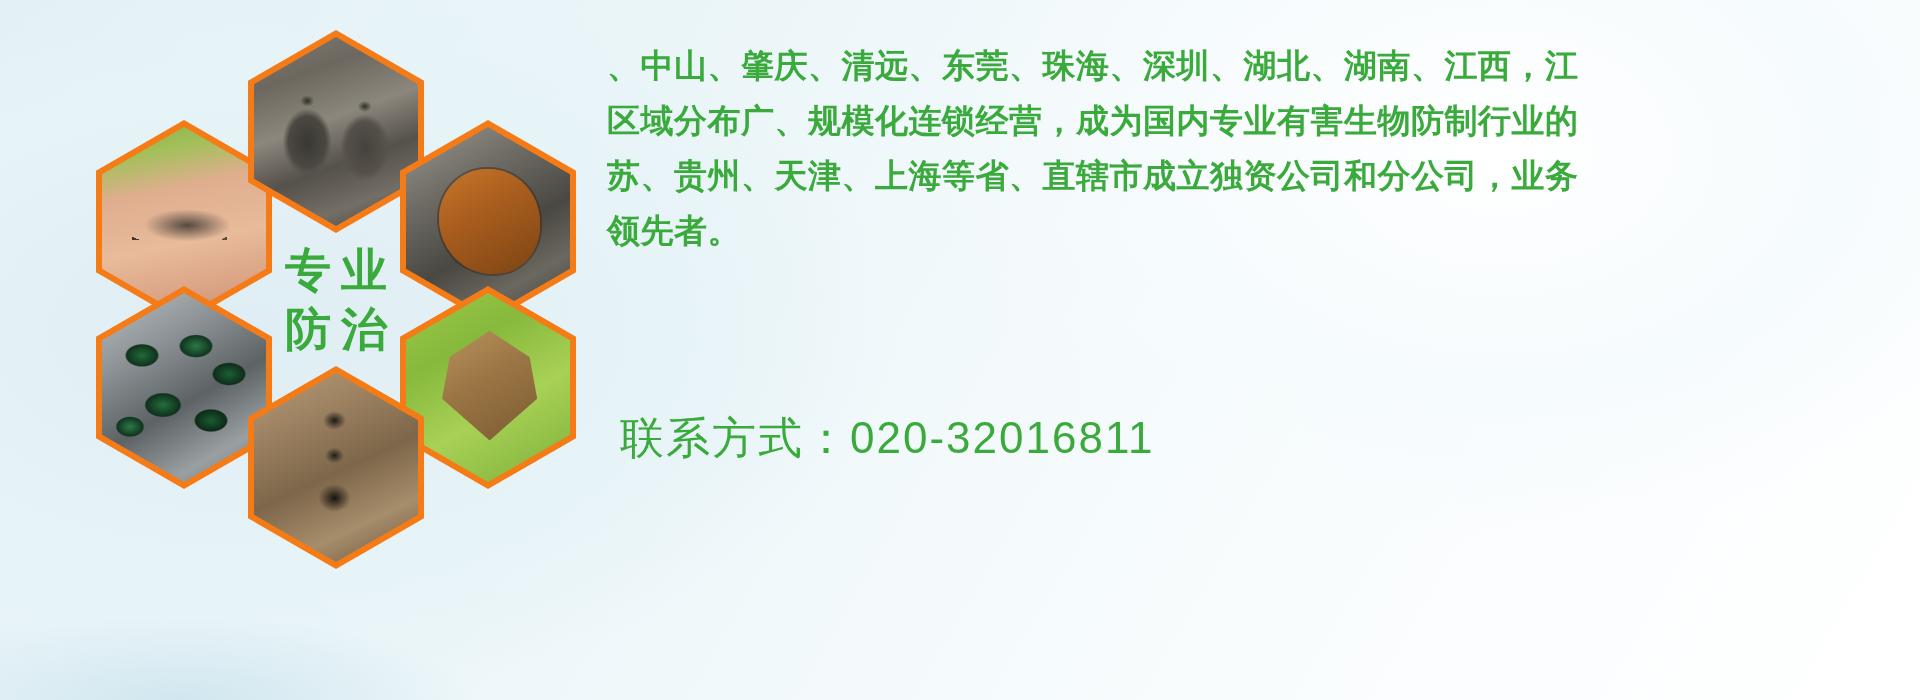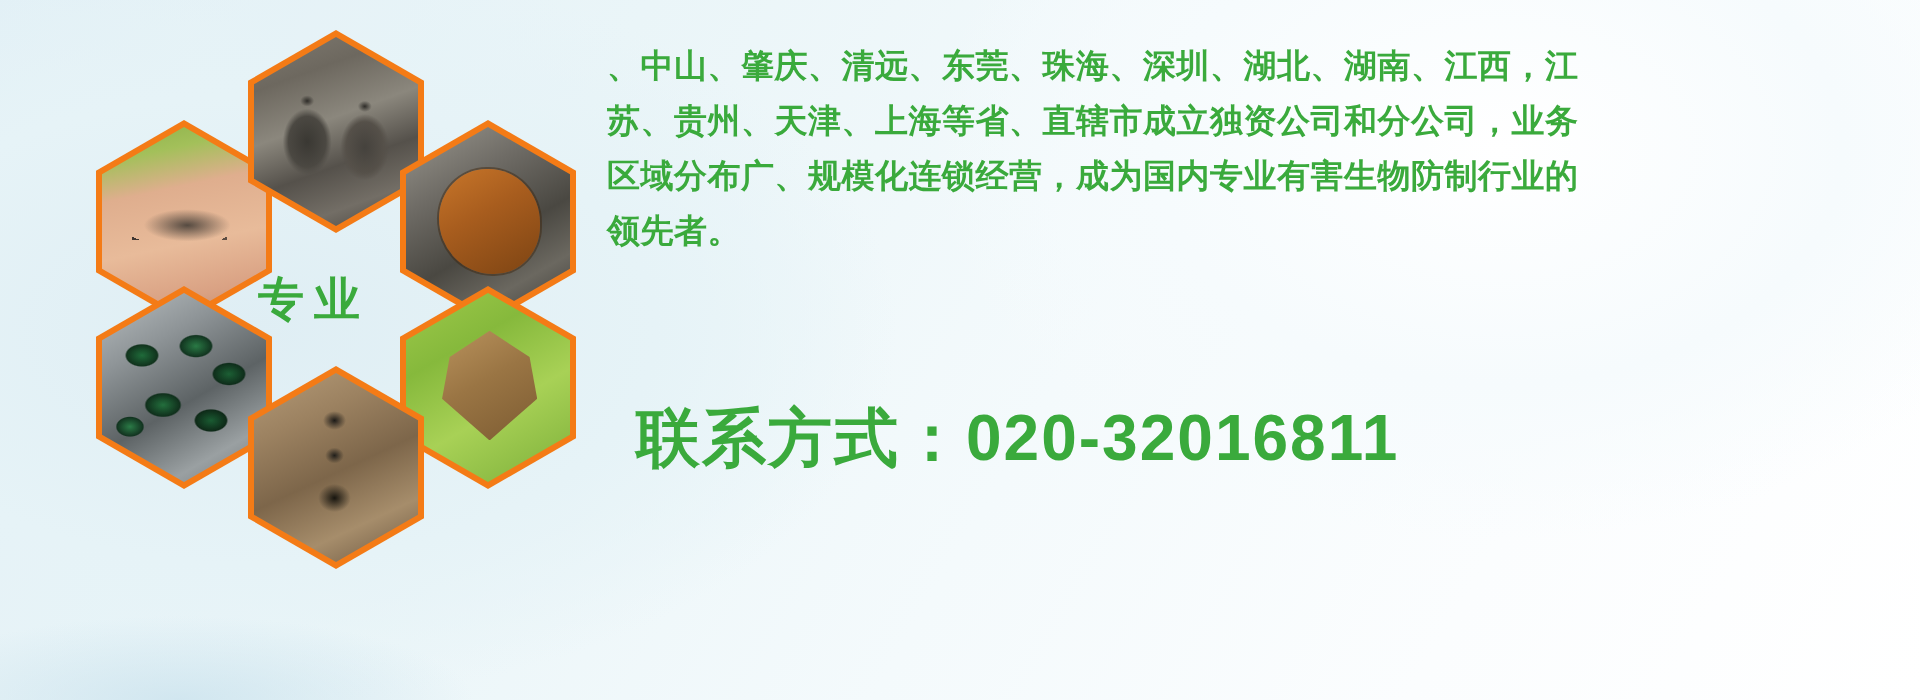--- a/index.html
+++ b/index.html
@@ -38,21 +38,21 @@
   .h-rats    {left:152px;top:22px;}
   .h-roach   {left:304px;top:112px;}
   .h-flies   {left:0px;  top:278px;}
   .h-center  {left:152px;top:190px;}
   .h-bug     {left:304px;top:278px;}
   .h-ant     {left:152px;top:358px;}
 
   .h-center{background:transparent;}
   .h-center .inner{
     left:0;top:0;width:176px;height:203px;
-    display:flex;flex-direction:column;align-items:flex-start;justify-content:center;
+    display:flex;flex-direction:column;align-items:center;justify-content:center;
     background:transparent;
   }
   .center-line{
     color:#3aaa3c;font-weight:bold;font-size:46px;letter-spacing:10px;
     text-indent:10px;line-height:1.28;
   }
 
   
   .ph-mosquito{
     background:
@@ -122,22 +122,22 @@
   .copy{
     position:absolute;left:607px;top:38px;width:1300px;
   }
   .para{
     color:#3aaa3c;font-size:33px;line-height:55px;font-weight:bold;
     letter-spacing:.5px;white-space:nowrap;
   }
 
   .contact{position:absolute;left:620px;top:398px;width:1280px;}
   .contact-line{
-    color:#3aaa3c;font-weight:bold;font-size:64px;line-height:80px;
-    letter-spacing:2px;white-space:nowrap;margin-left:16px;
+    color:#3aaa3c;font-weight:normal;font-size:44px;line-height:80px;
+    letter-spacing:2px;white-space:nowrap;
   }
   .contact-line.second{padding-left:278px;}
 </style>
 </head>
 <body>
 
 <div class="banner">
 
   <div class="honeycomb">
 
@@ -173,29 +173,30 @@
 
     <div class="hex h-ant">
       <div class="inner">
         <div class="photo ph-ant"></div>
       </div>
     </div>
 
     <div class="hex h-center">
       <div class="inner">
         <div class="center-line">专业</div>
+        <div class="center-line">防治</div>
       </div>
     </div>
 
   </div>
 
   <div class="copy">
     <div class="para">、中山、肇庆、清远、东莞、珠海、深圳、湖北、湖南、江西，江</div>
+    <div class="para">区域分布广、规模化连锁经营，成为国内专业有害生物防制行业的</div>
     <div class="para">苏、贵州、天津、上海等省、直辖市成立独资公司和分公司，业务</div>
-    <div class="para">区域分布广、规模化连锁经营，成为国内专业有害生物防制行业的</div>
     <div class="para">领先者。</div>
   </div>
 
   <div class="contact">
     <div class="contact-line"><span>联系方式：</span><span>020-32016811</span></div>
   </div>
 
 </div>
 
 </body></html>

